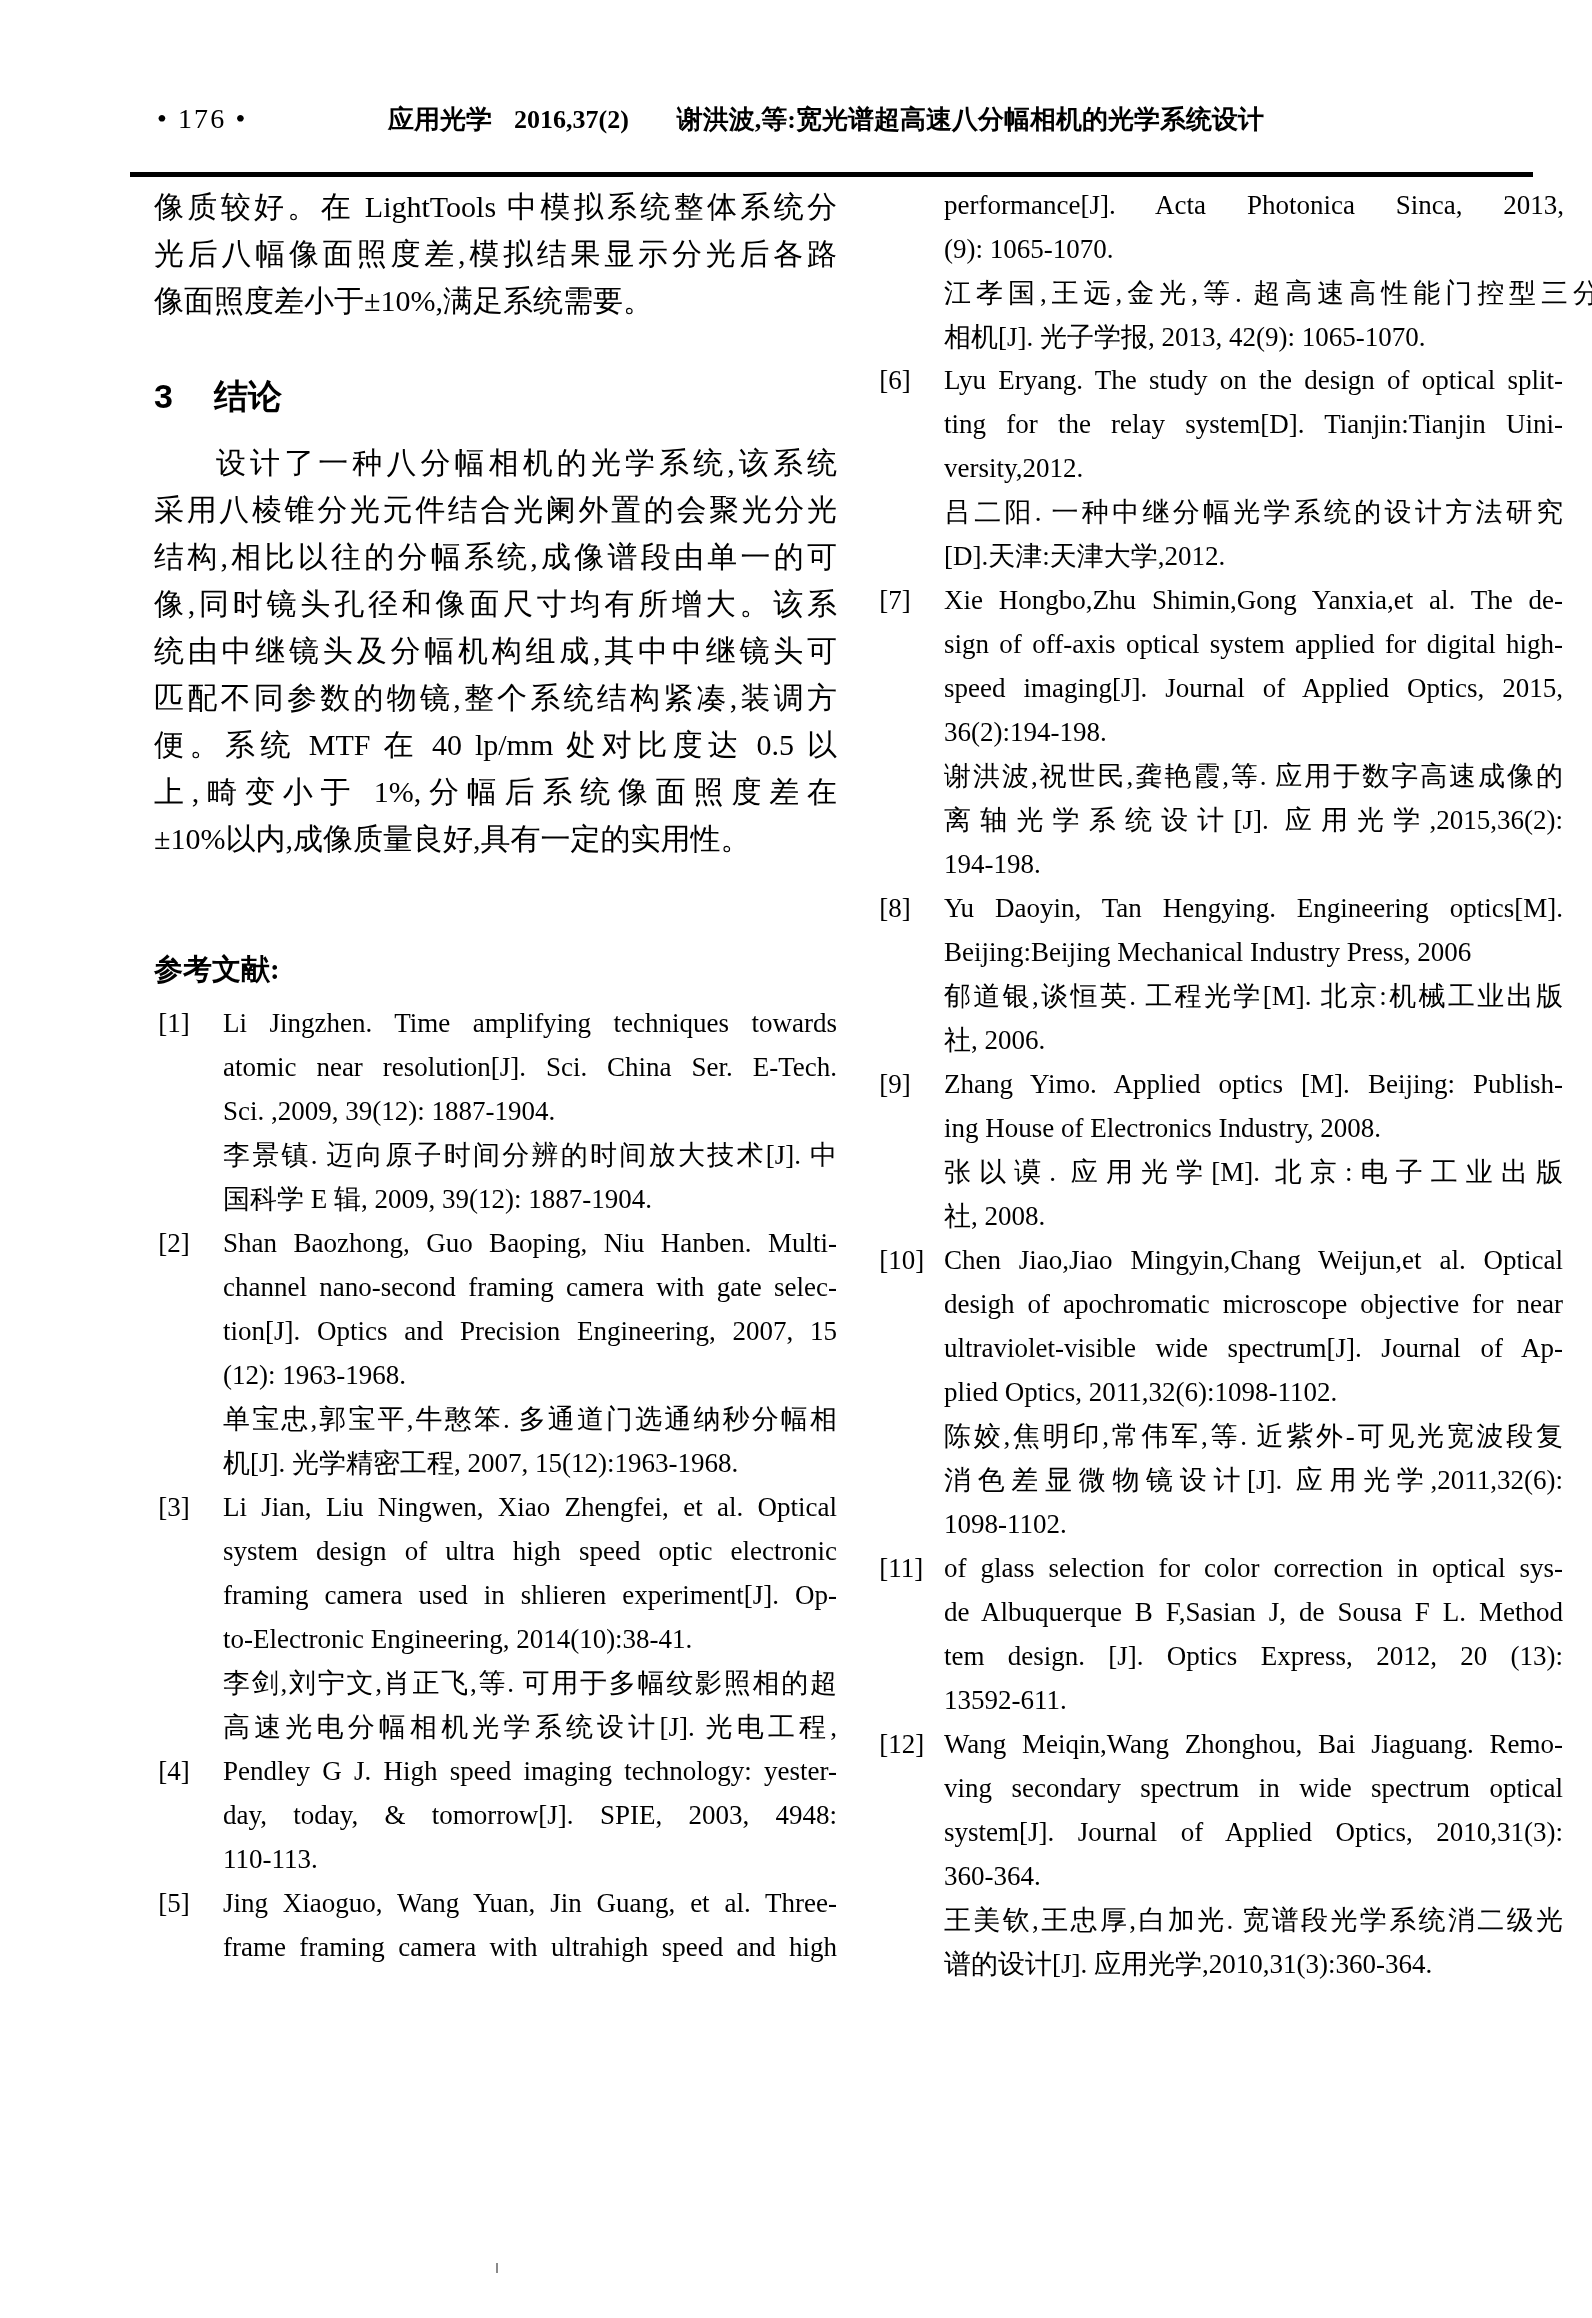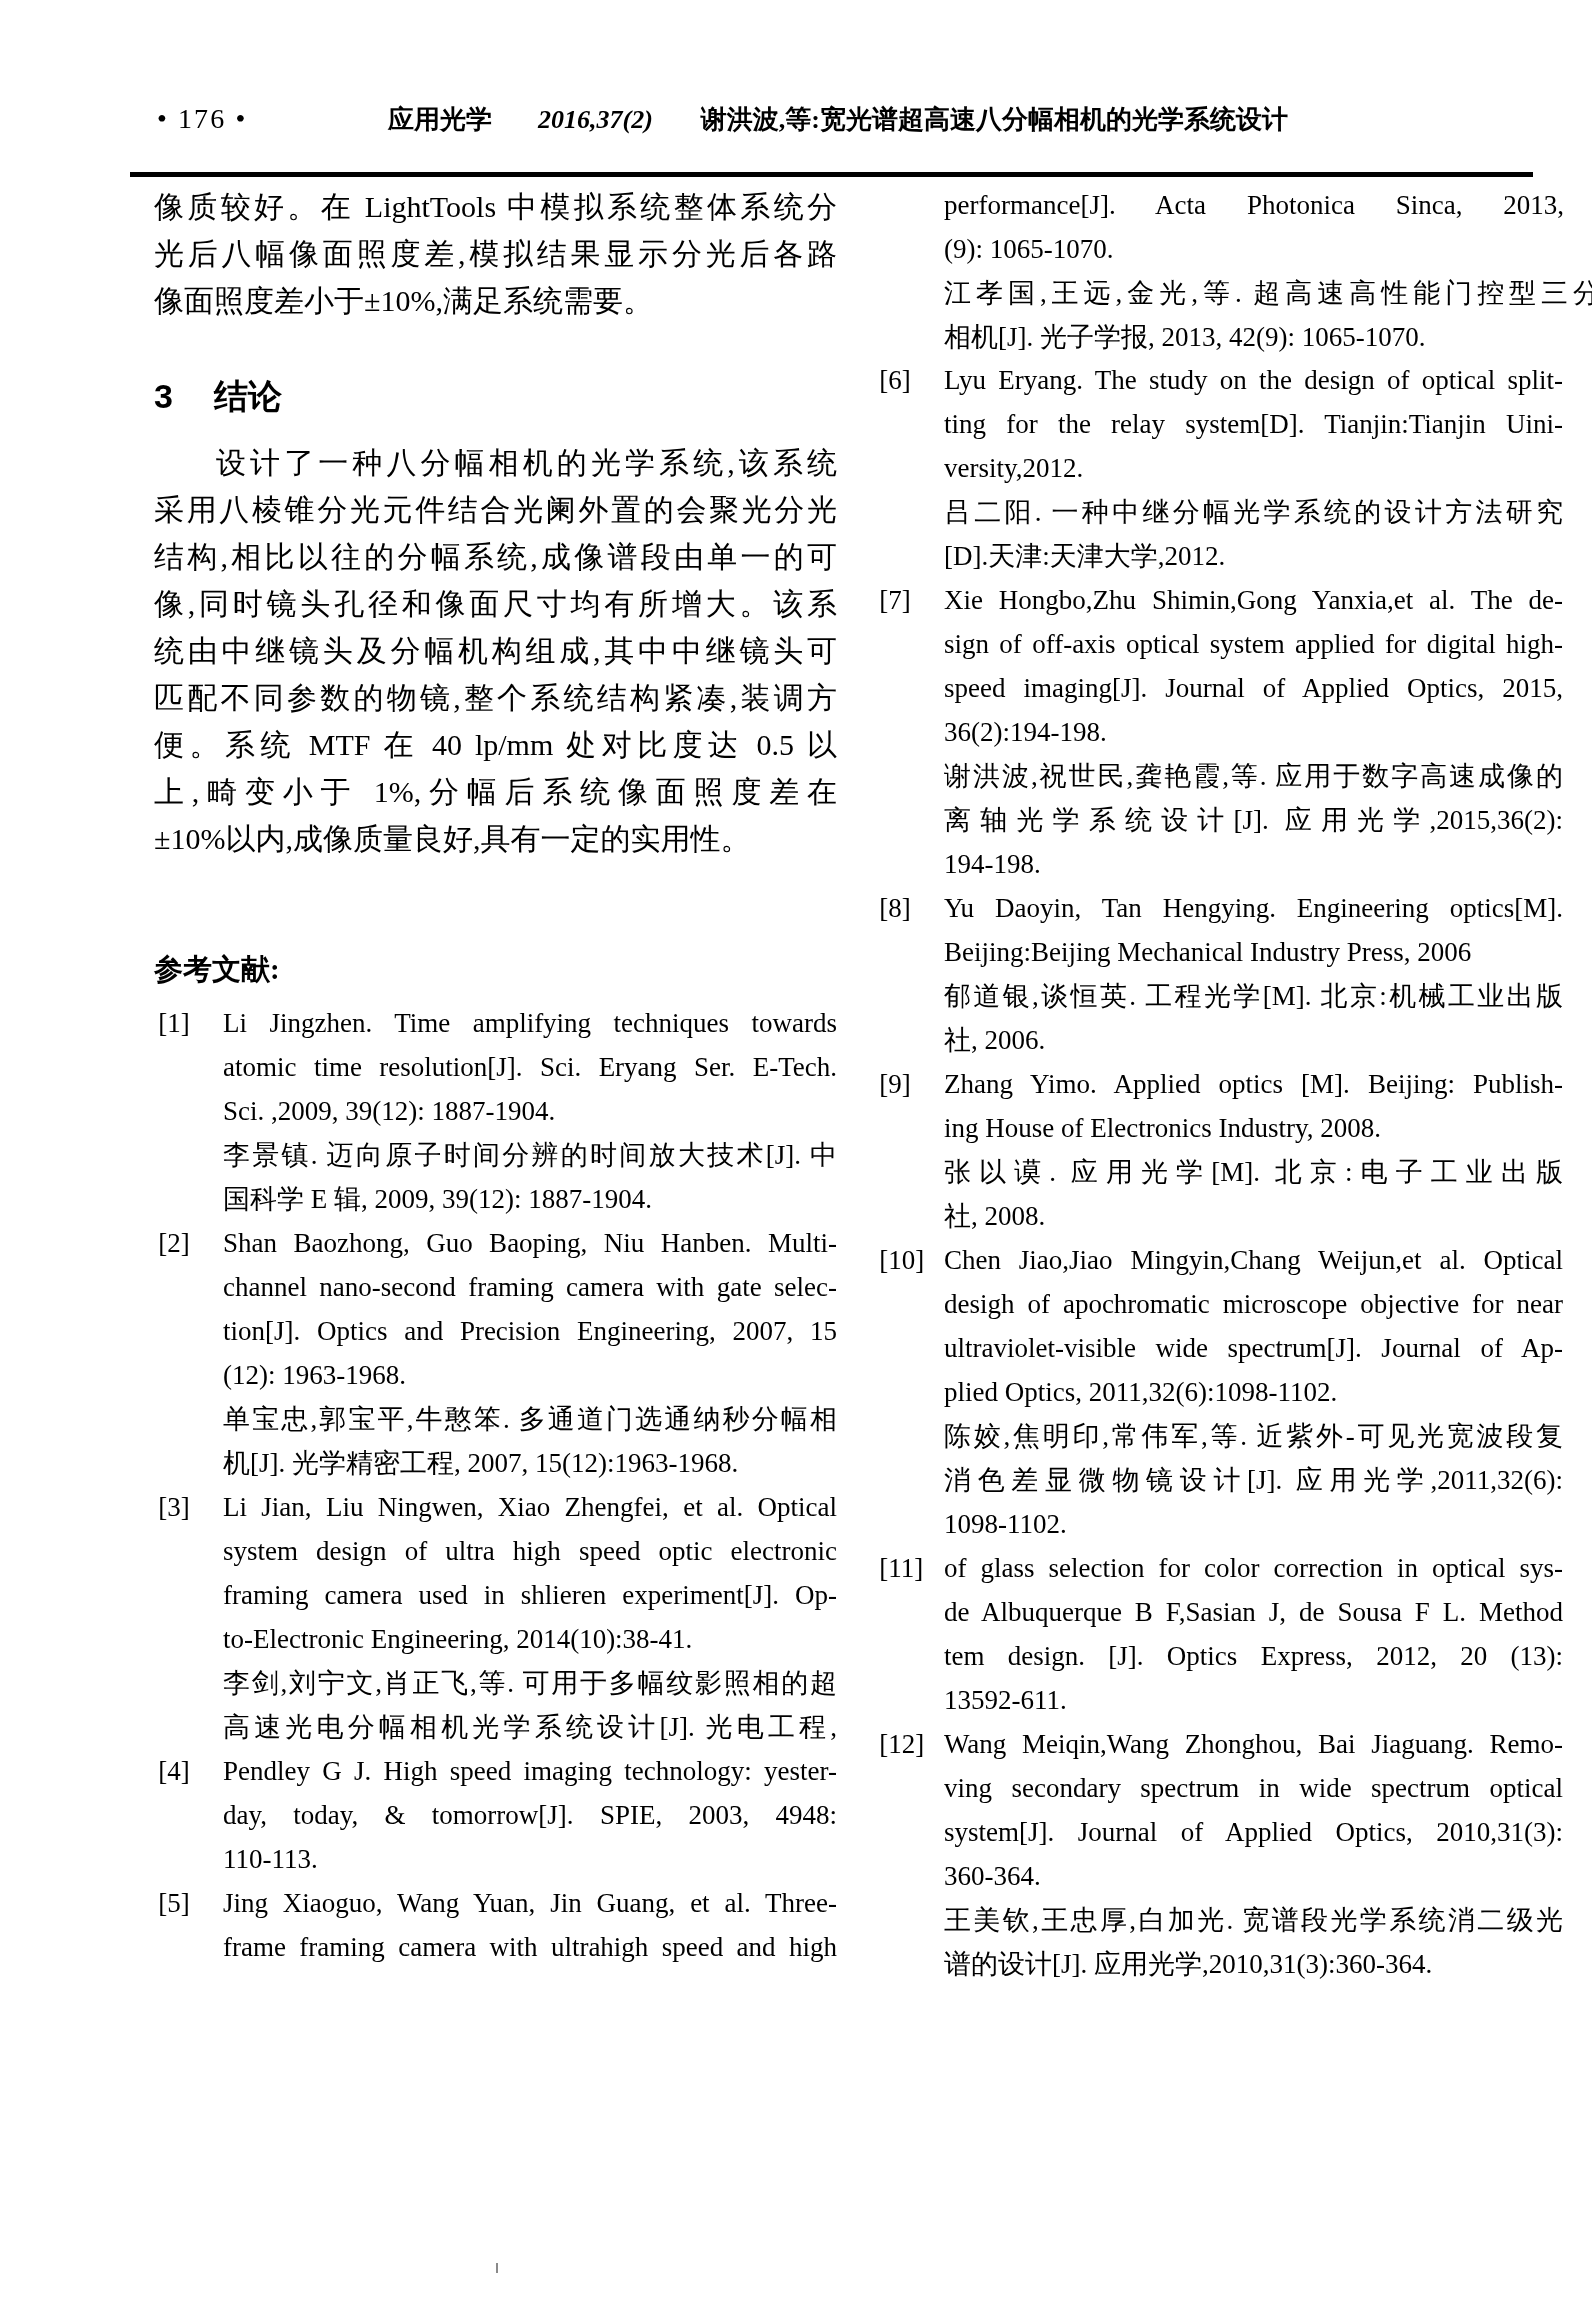--- a/index.html
+++ b/index.html
@@ -6,21 +6,21 @@
   body {
     width:1593px; height:2319px; background:#ffffff; color:#000;
     position:relative; overflow:hidden;
     font-family:"Liberation Serif","DejaVu Serif",serif;
   }
   .page { position:absolute; inset:0; }
 
   
   .hdr-pagenum { position:absolute; left:157px; top:103px; font-size:28px; letter-spacing:2.1px; }
   .hdr-center  { position:absolute; left:388px; top:102px; font-size:26px; font-weight:bold; white-space:nowrap; }
-  .hdr-center .gap1 { margin-left:46px;font-style:italic; }
+  .hdr-center .gap1 { margin-left:22px; }
   .hdr-center .gap2 { margin-left:48px; }
   .rule { position:absolute; left:130px; top:172px; width:1403px; height:5px; background:#000; }
 
   
   .col { position:absolute; top:0; height:2319px; }
   #col-left  { left:138px;  width:683px; }
   #col-right { left:859px; width:688px; }
   .blk { position:absolute; left:16px; width:100%; }
 
   
@@ -77,21 +77,21 @@
       <div class="bln end">±10%以内,成像质量良好,具有一定的实用性。</div>
     </div>
 
     <div class="blk refhead" style="top:950px">参考文献:</div>
 
     <div class="blk" style="top:1001px">
 
       <div class="ref">
         <span class="no">[1]</span>
         <div class="ln">Li Jingzhen.  Time  amplifying  techniques  towards</div>
-        <div class="ln">atomic time resolution[J]. Sci. Eryang Ser. E-Tech.</div>
+        <div class="ln">atomic near resolution[J]. Sci. China Ser. E-Tech.</div>
         <div class="ln end">Sci. ,2009, 39(12): 1887-1904.</div>
         <div class="ln">李景镇. 迈向原子时间分辨的时间放大技术[J]. 中</div>
         <div class="ln end">国科学 E 辑, 2009, 39(12): 1887-1904.</div>
       </div>
 
       <div class="ref">
         <span class="no">[2]</span>
         <div class="ln">Shan Baozhong, Guo Baoping, Niu Hanben.  Multi-</div>
         <div class="ln">channel nano-second framing camera with gate selec-</div>
         <div class="ln">tion[J]. Optics and Precision Engineering, 2007, 15</div>

